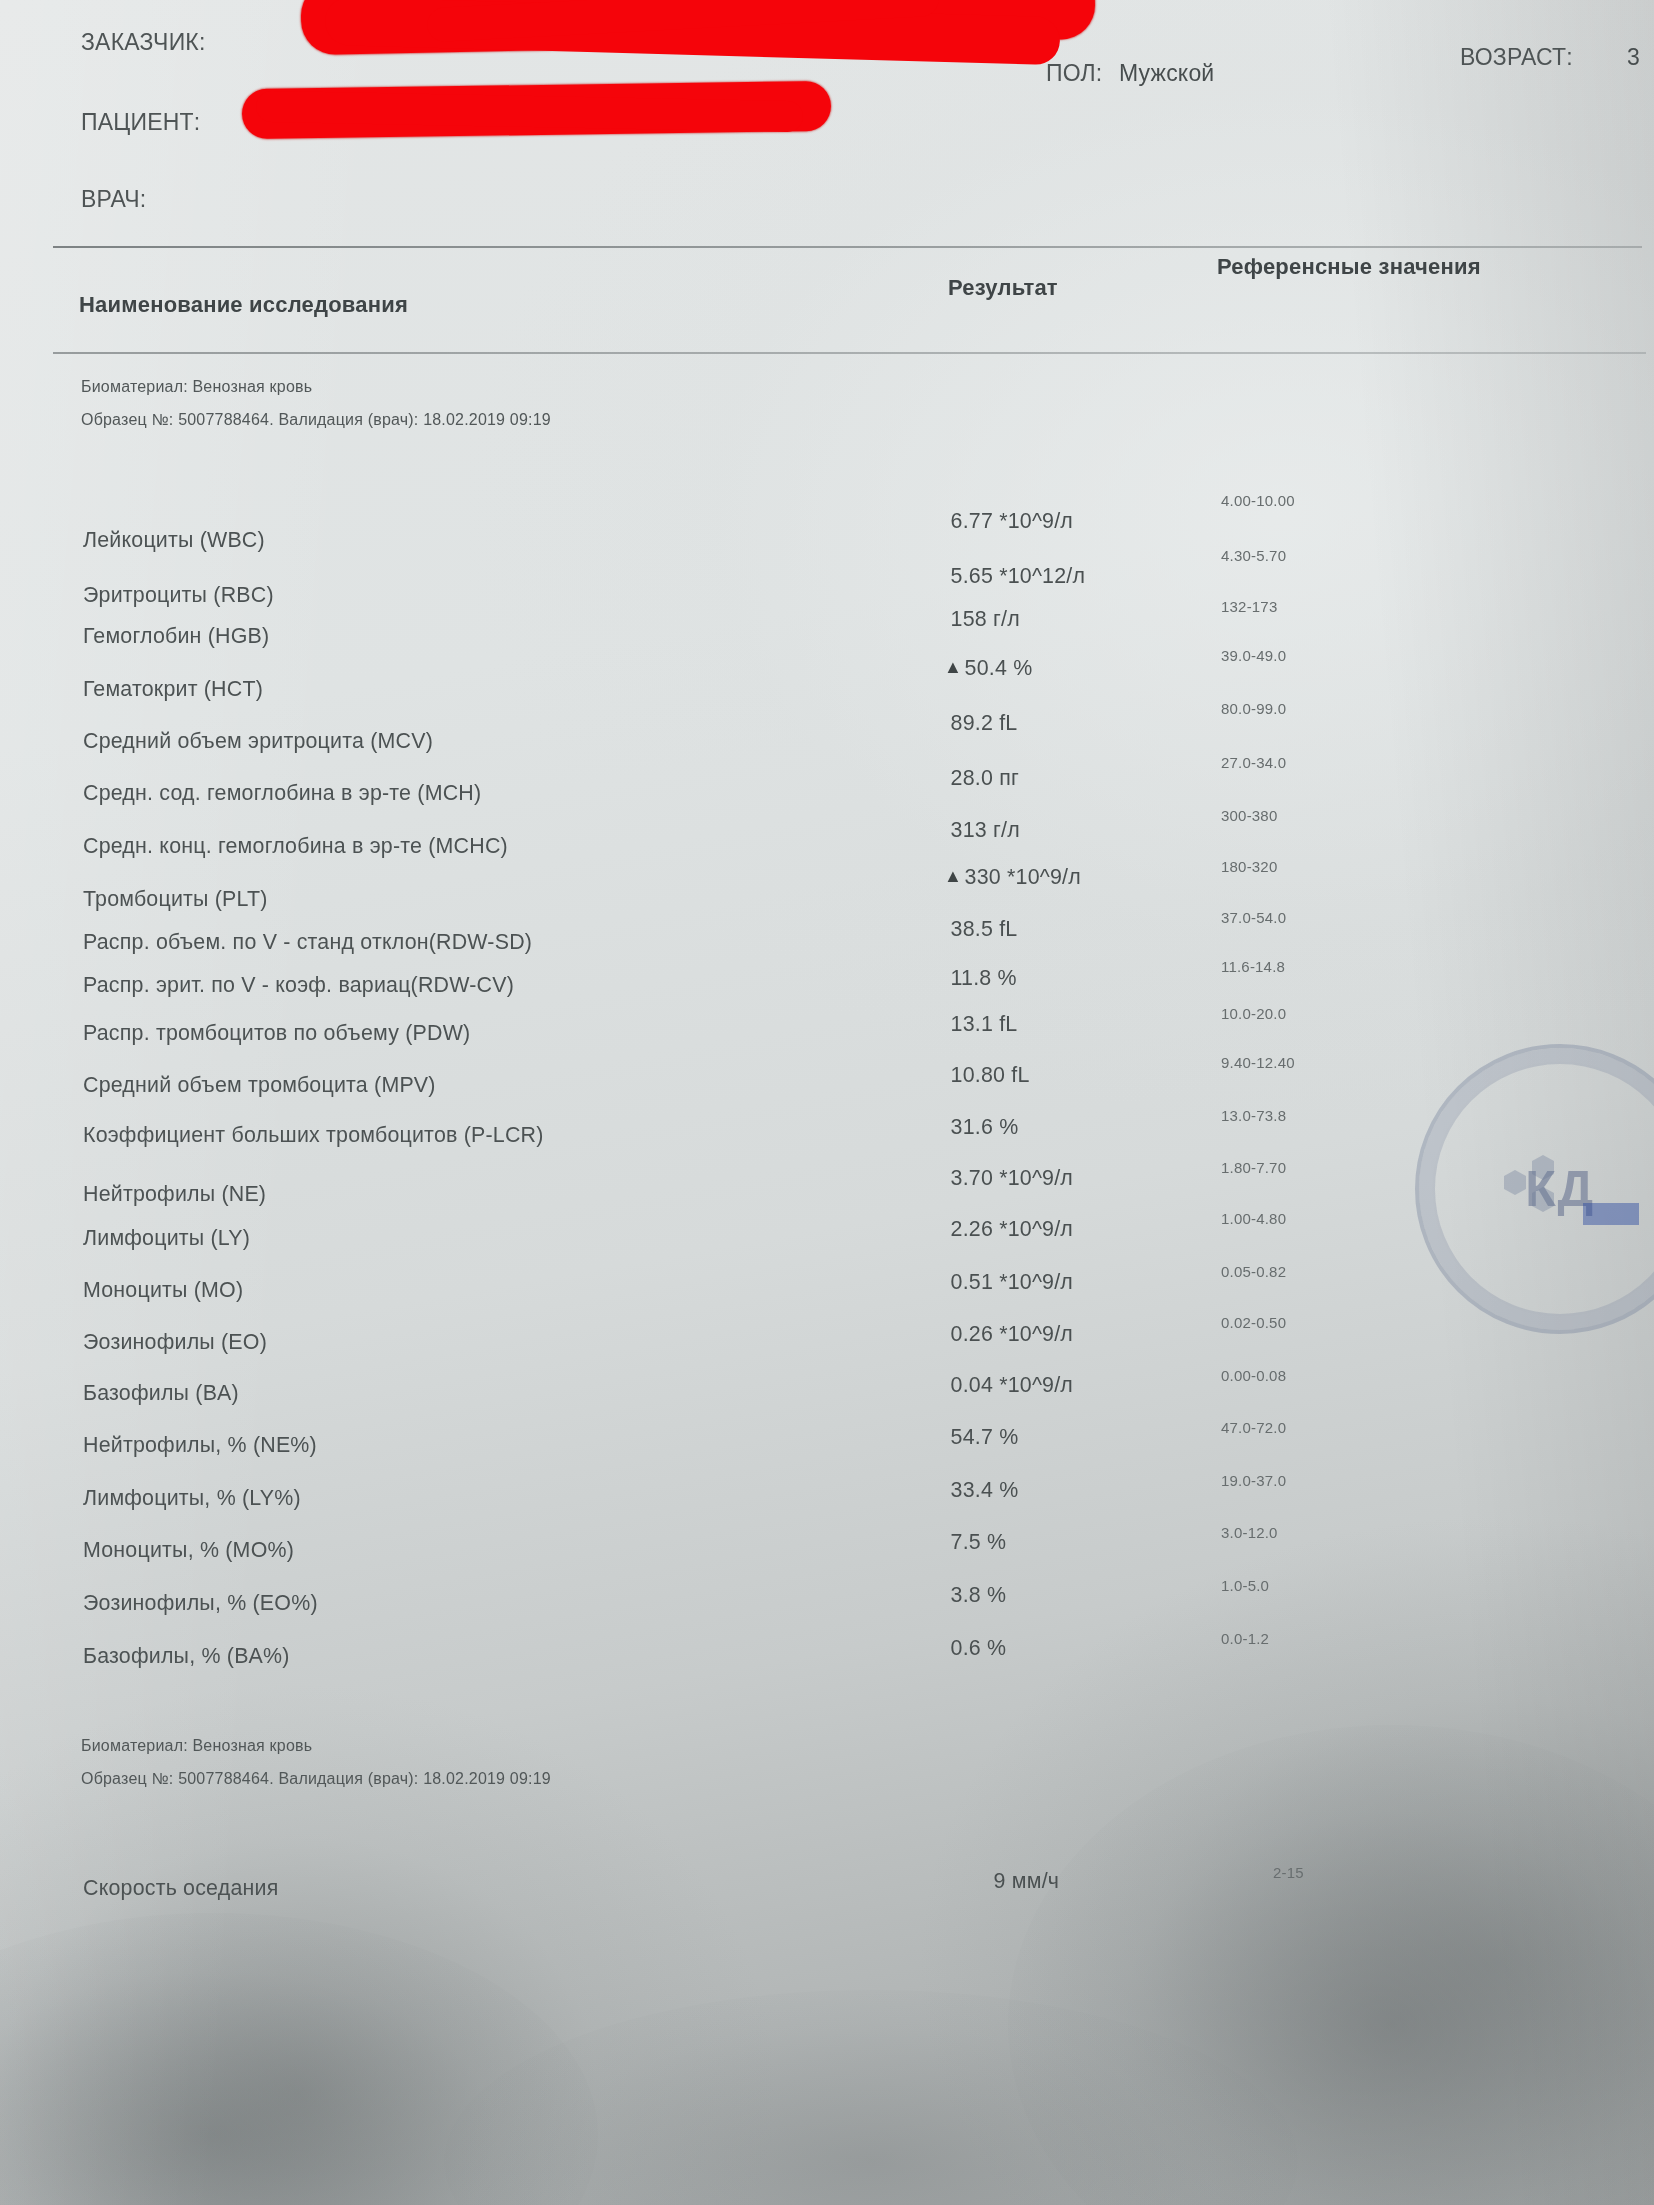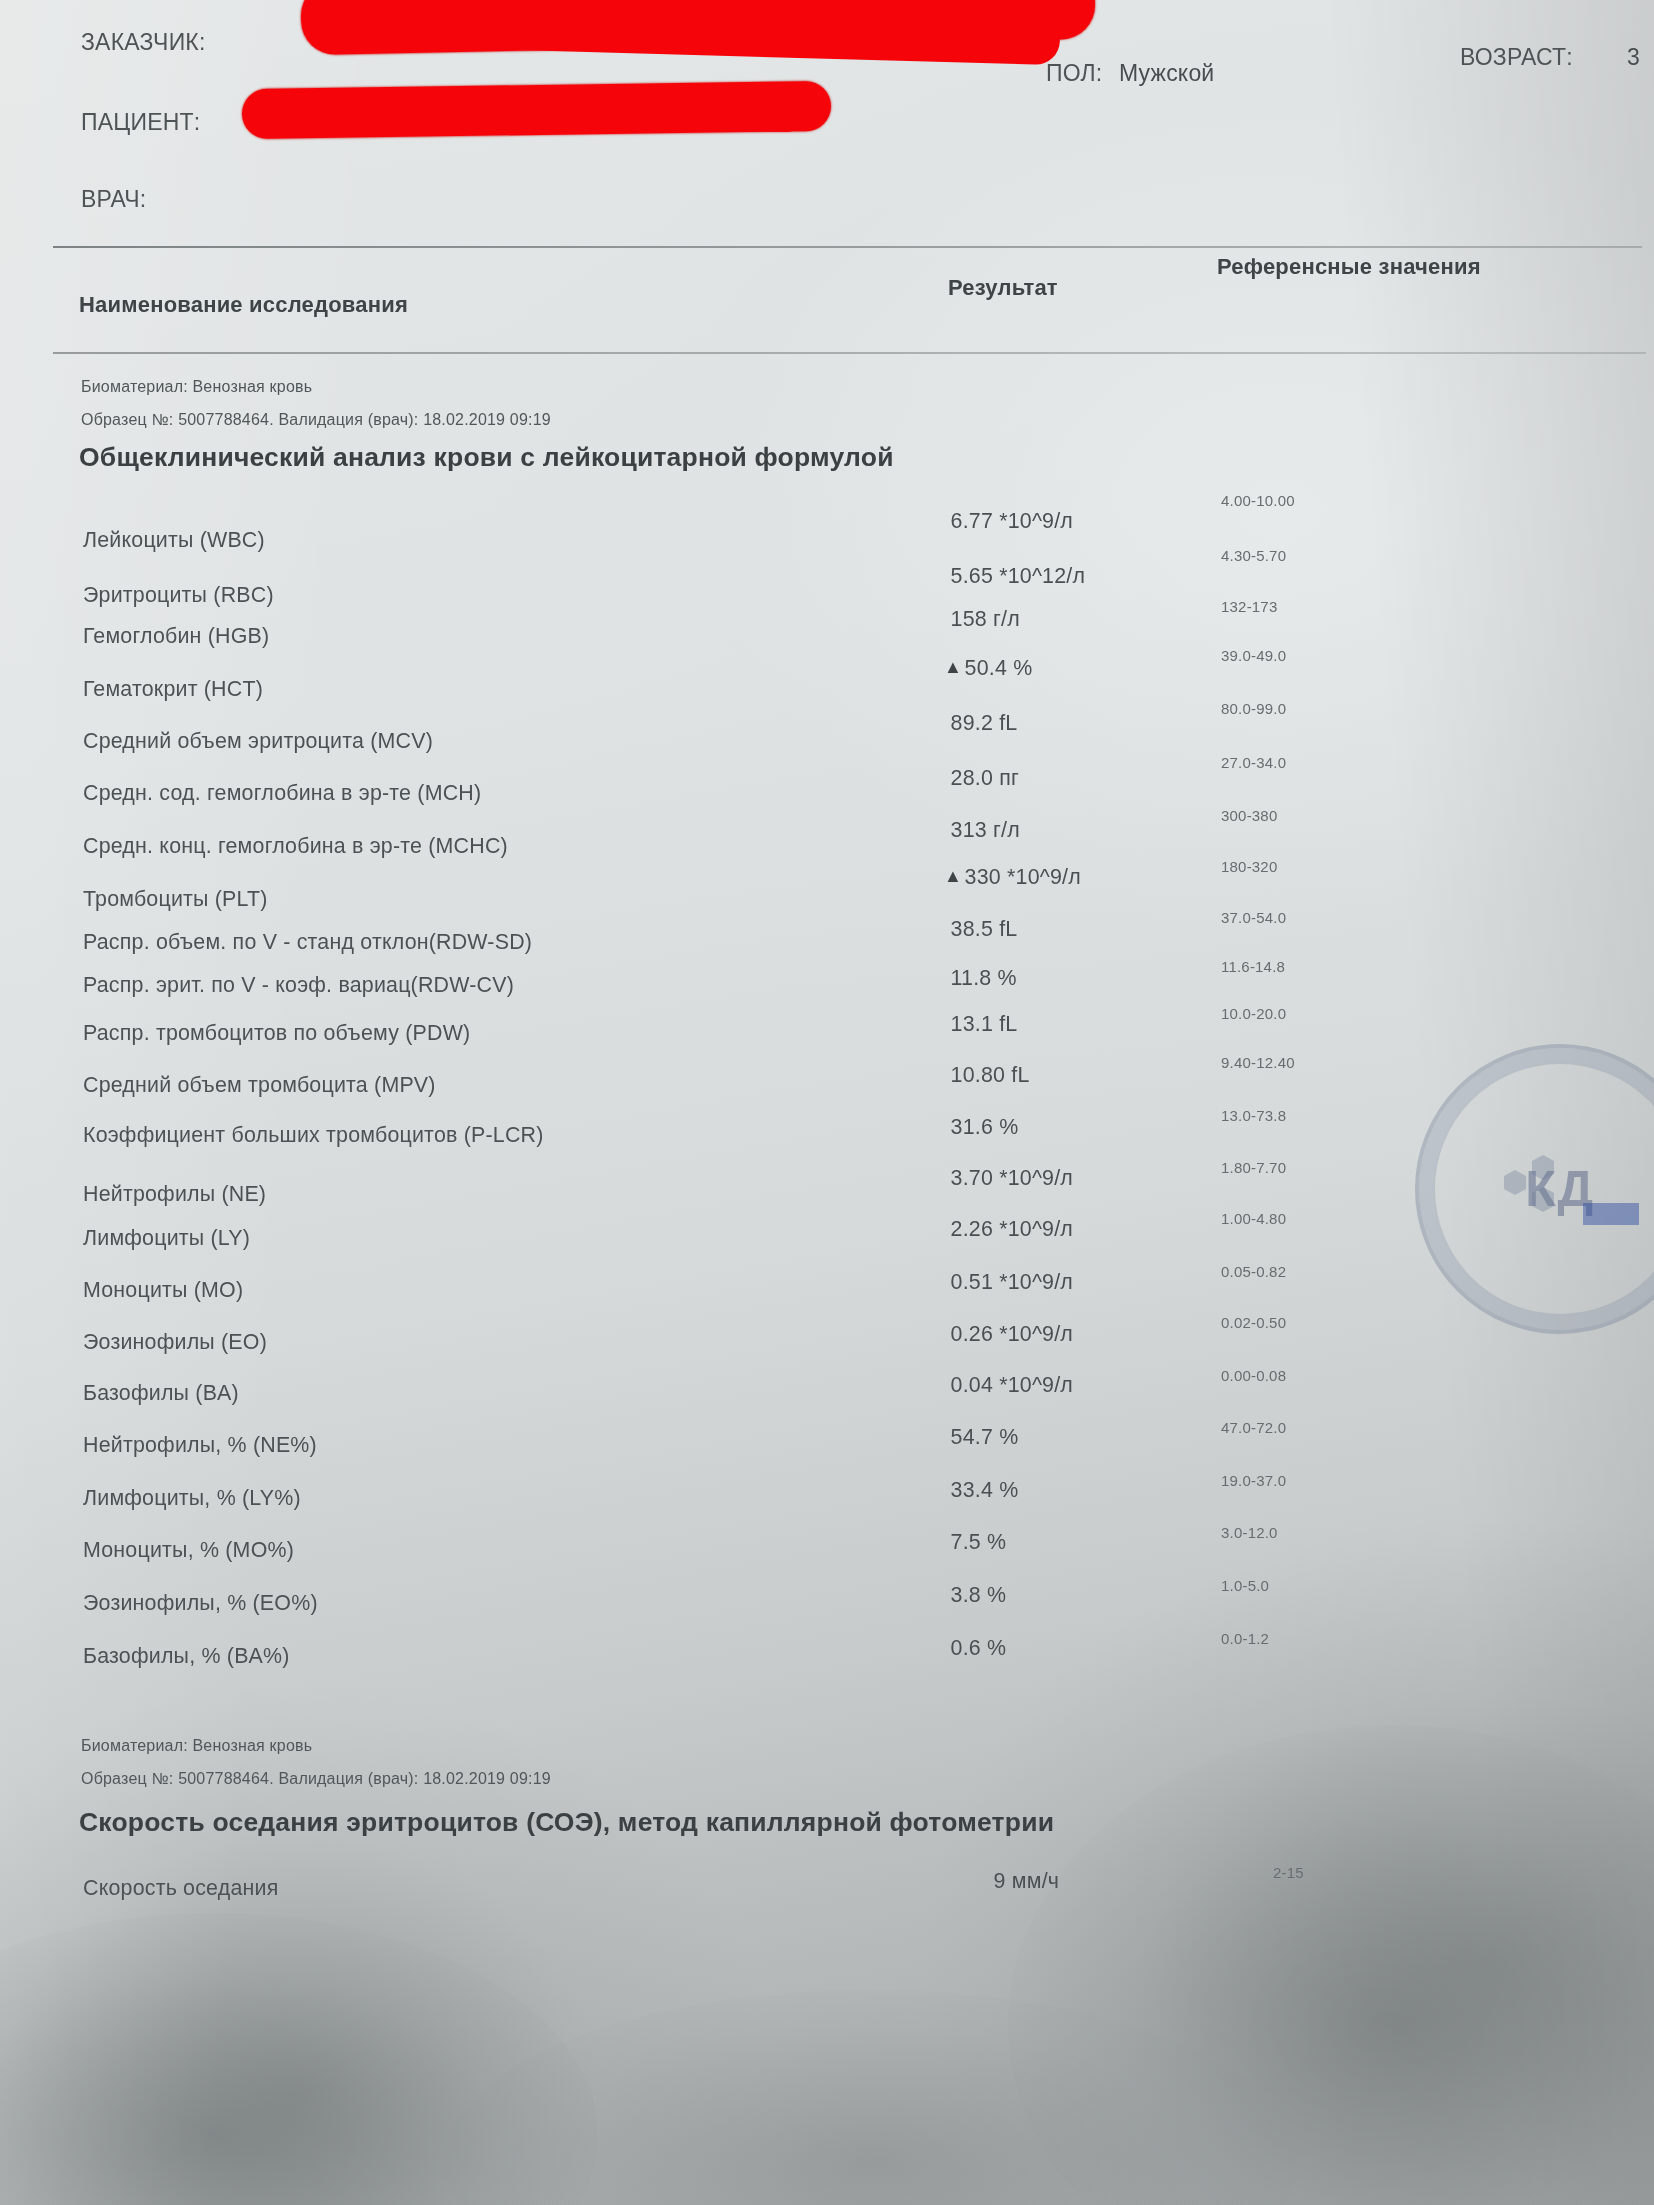--- a/index.html
+++ b/index.html
@@ -188,21 +188,20 @@
   <div class="rule" style="left:53px; top:246px; width:1589px;"></div>
 
   <div class="txt col-head" style="left:79px; top:292px;">Наименование исследования</div>
   <div class="txt col-head" style="left:948px; top:275px;">Результат</div>
   <div class="txt col-head" style="left:1217px; top:254px;">Референсные значения</div>
 
   <div class="rule" style="left:53px; top:352px; width:1593px; opacity:0.75;"></div>
 
   <div class="txt meta" style="left:81px; top:378px;">Биоматериал: Венозная кровь</div>
   <div class="txt meta" style="left:81px; top:411px;">Образец №: 5007788464. Валидация (врач): 18.02.2019 09:19</div>
-  <div class="txt section-title" style="left:79px; top:442px;">Общеклинический анализ крови с лейкоцитарной формулой</div>
 
   <div>
     <div>
       <div class="txt row-name" style="left:83px; top:528px;">Лейкоциты (WBC)</div>
       <div class="txt row-result" style="left:948px; top:509px;"><span class="arrow"></span><span>6.77 *10^9/л</span></div>
       <div class="txt row-ref" style="left:1221px; top:492px;">4.00-10.00</div>
     </div>
     <div>
       <div class="txt row-name" style="left:83px; top:583px;">Эритроциты (RBC)</div>
       <div class="txt row-result" style="left:948px; top:564px;"><span class="arrow"></span><span>5.65 *10^12/л</span></div>
@@ -310,21 +309,20 @@
     </div>
     <div>
       <div class="txt row-name" style="left:83px; top:1644px;">Базофилы, % (BA%)</div>
       <div class="txt row-result" style="left:948px; top:1636px;"><span class="arrow"></span><span>0.6 %</span></div>
       <div class="txt row-ref" style="left:1221px; top:1630px;">0.0-1.2</div>
     </div>
   </div>
 
   <div class="txt meta" style="left:81px; top:1737px;">Биоматериал: Венозная кровь</div>
   <div class="txt meta" style="left:81px; top:1770px;">Образец №: 5007788464. Валидация (врач): 18.02.2019 09:19</div>
-  <div class="txt section-title" style="left:79px; top:1807px;">Скорость оседания эритроцитов (СОЭ), метод капиллярной фотометрии</div>
 
   <div>
     <div>
       <div class="txt row-name" style="left:83px; top:1876px;">Скорость оседания</div>
       <div class="txt row-result" style="left:991px; top:1869px;"><span class="arrow"></span><span>9 мм/ч</span></div>
       <div class="txt row-ref" style="left:1273px; top:1864px;">2-15</div>
     </div>
   </div>
 
   <div class="stamp">

